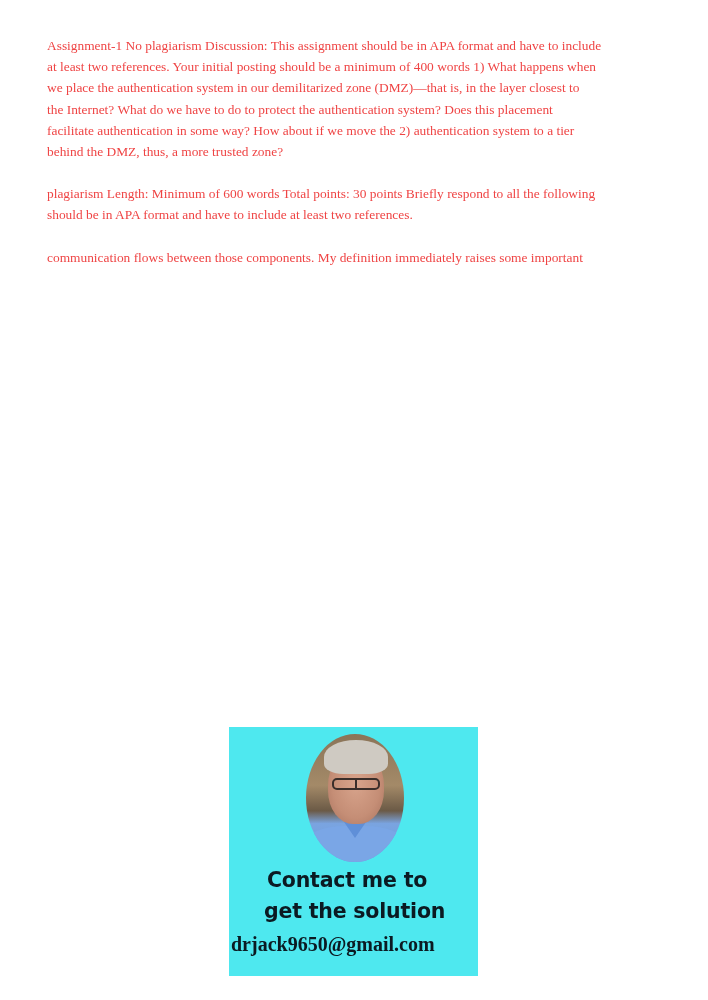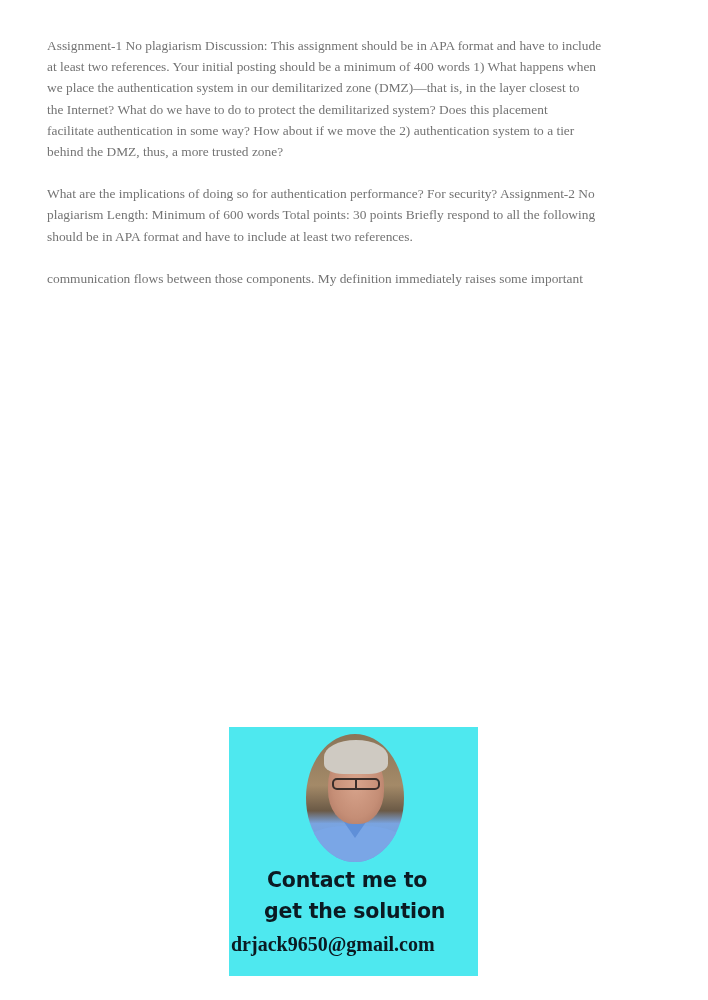--- a/index.html
+++ b/index.html
@@ -2,21 +2,21 @@
 <html><head>
   <meta charset="utf-8">
   <style>
     html, body { margin: 0; padding: 0; background: #ffffff; }
     body { width: 708px; height: 1000px; position: relative; overflow: hidden; }
     .page { position: absolute; left: 47px; top: 35px; width: 620px; }
     .para {
       font-family: "Liberation Serif", serif;
       font-size: 13.4px;
       line-height: 21.2px;
-      color: #737373;
+      color: #ef4444;
       margin: 0 0 21px 0;
       white-space: normal;
     }
     .line { display: block; white-space: nowrap; }
     .promo {
       position: absolute; left: 229px; top: 727px; width: 249px; height: 249px;
       background: #4ee8ef;
     }
     .portrait {
       position: absolute; left: 77px; top: 7px; width: 98px; height: 128px;
@@ -62,26 +62,25 @@
     }
   </style>
 </head>
 <body>
 
 <div class="page">
   <p class="para">
     <span class="line">Assignment-1 No plagiarism Discussion: This assignment should be in APA format and have to include</span>
     <span class="line">at least two references. Your initial posting should be a minimum of 400 words 1) What happens when</span>
     <span class="line">we place the authentication system in our demilitarized zone (DMZ)—that is, in the layer closest to</span>
-    <span class="line">the Internet? What do we have to do to protect the demilitarized system? Does this placement</span>
+    <span class="line">the Internet? What do we have to do to protect the authentication system? Does this placement</span>
     <span class="line">facilitate authentication in some way? How about if we move the 2) authentication system to a tier</span>
     <span class="line">behind the DMZ, thus, a more trusted zone?</span>
   </p>
   <p class="para">
-    <span class="line">What are the implications of doing so for authentication performance? For security? Assignment-2 No</span>
     <span class="line">plagiarism Length: Minimum of 600 words Total points: 30 points Briefly respond to all the following</span>
     <span class="line">should be in APA format and have to include at least two references.</span>
   </p>
   <p class="para">
     <span class="line">communication flows between those components. My definition immediately raises some important</span>
   </p>
 </div>
 
 <div class="promo">
   <div class="portrait" title="portrait photo of man with glasses">

